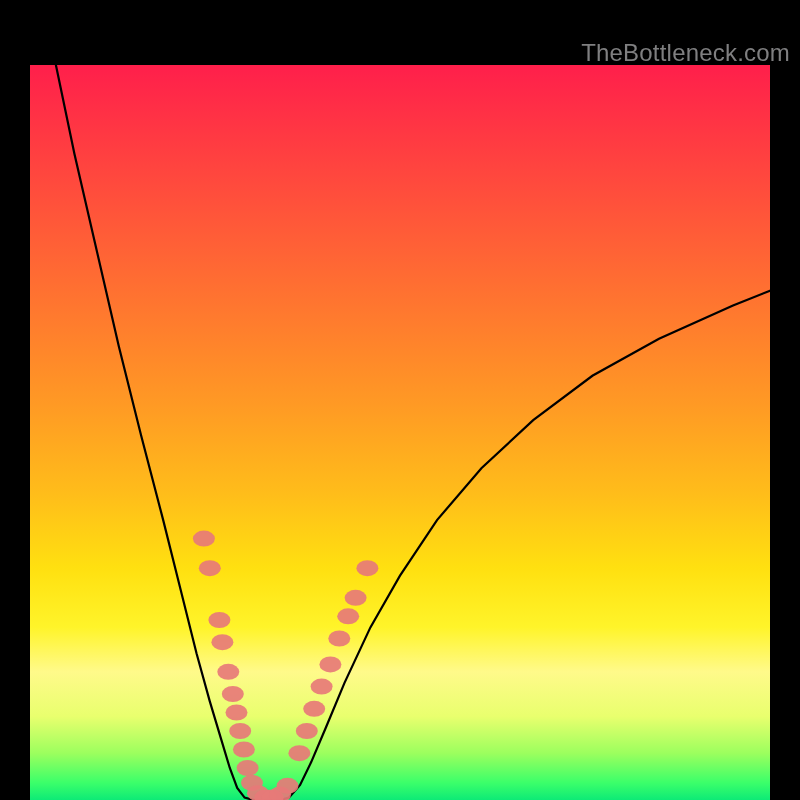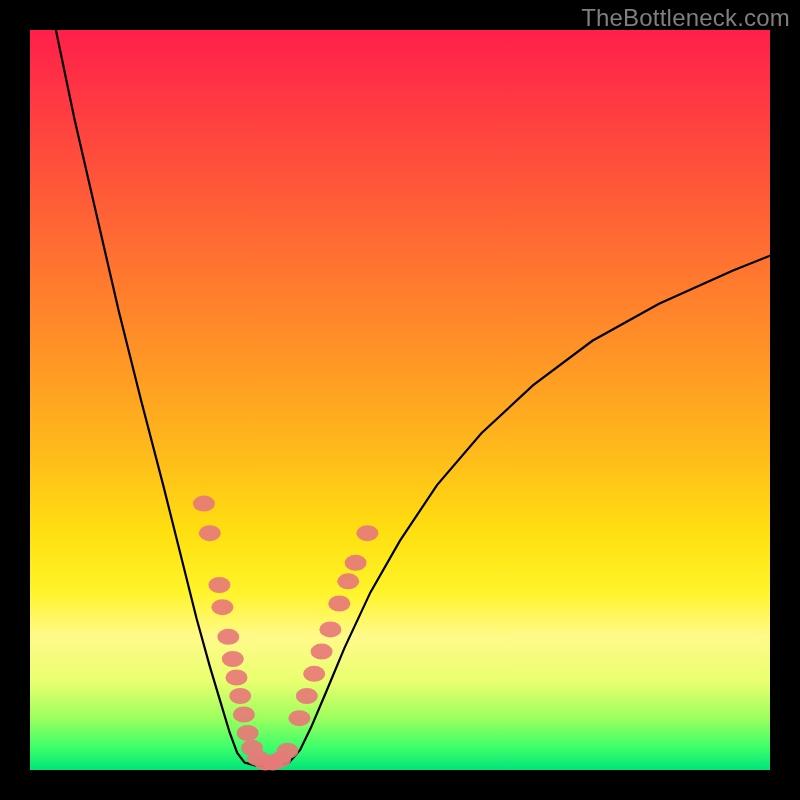--- a/index.html
+++ b/index.html
@@ -8,20 +8,21 @@
     width: 800px;
     height: 800px;
     overflow: hidden;
     background: #000;
     font-family: Arial, Helvetica, sans-serif;
   }
   .frame {
     position: absolute;
     inset: 0;
     background: #000;
+    margin-top: 35px;
   }
   .plot-area {
     position: absolute;
     left: 30px;
     top: 30px;
     width: 740px;
     height: 740px;
     
     background: linear-gradient(
       to bottom,

